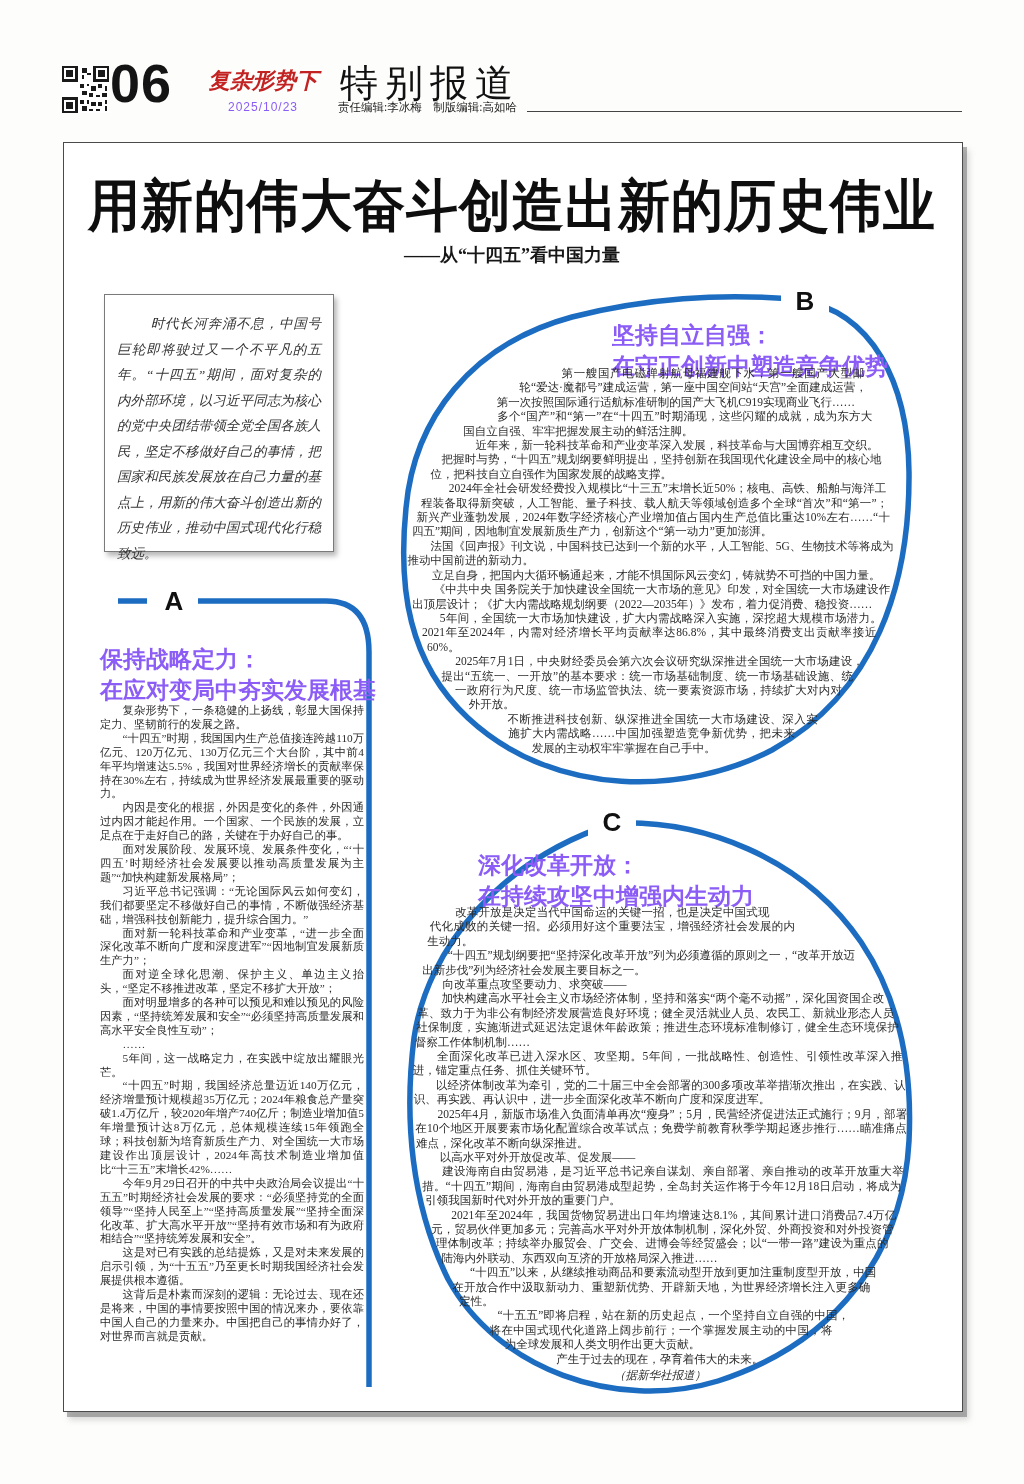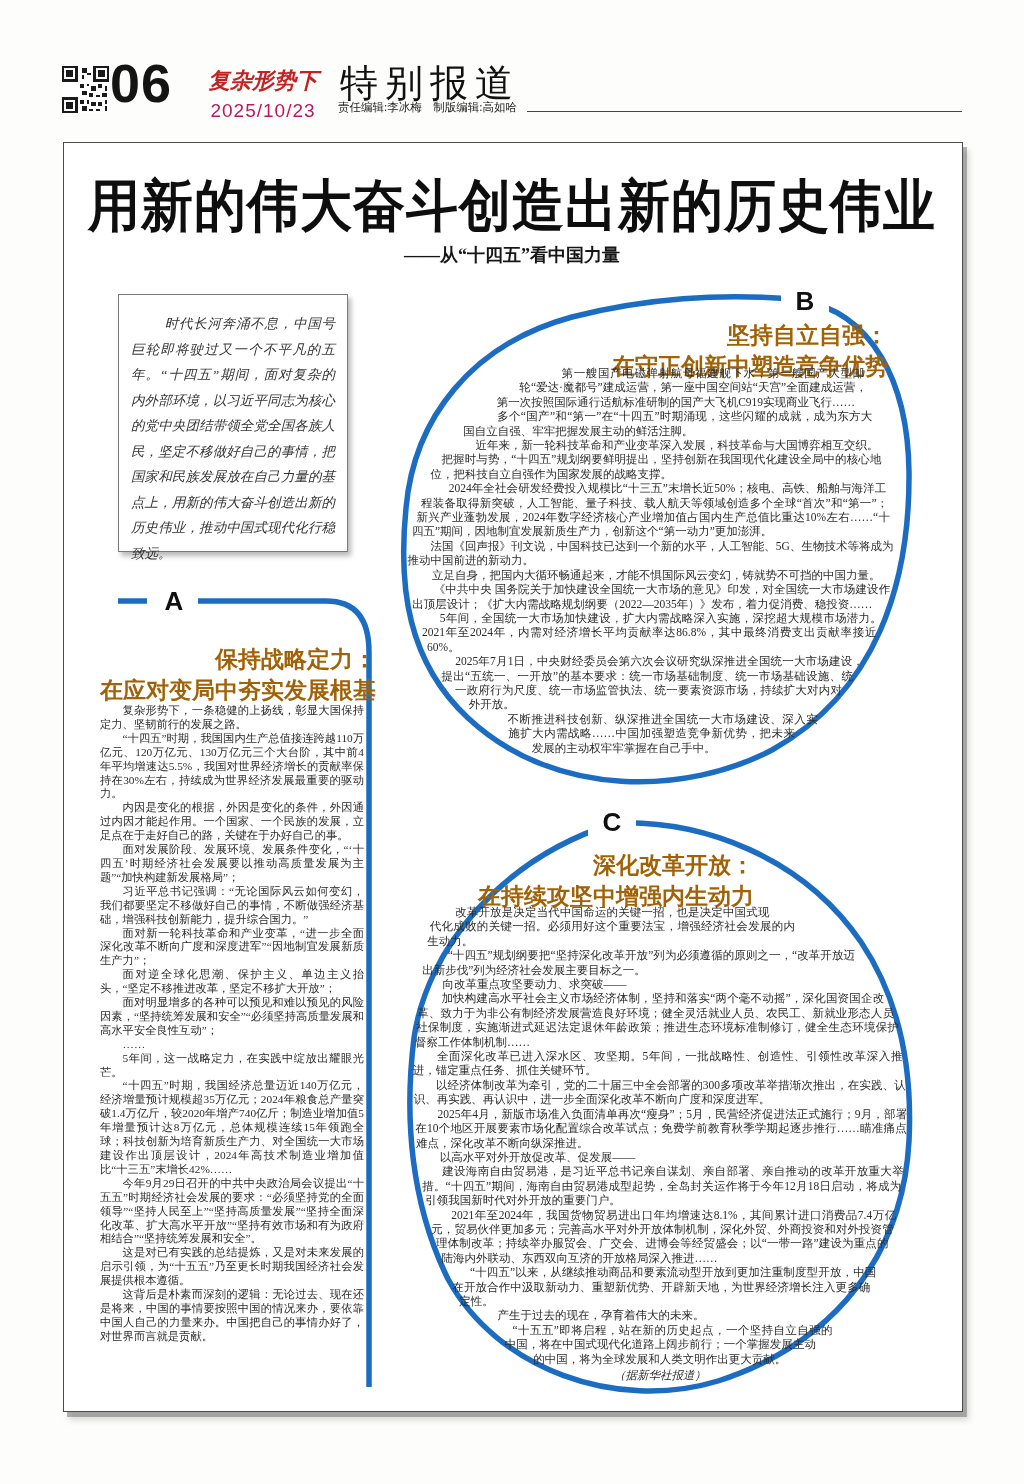--- a/index.html
+++ b/index.html
@@ -7,46 +7,46 @@
     position:relative;width:1024px;height:1484px;overflow:hidden;
     background:#fdfdfc;font-family:"Liberation Serif","DejaVu Serif",serif;color:#222;
   }
   
   .qr{position:absolute;left:62px;top:66px;width:47px;height:47px;}
   .pagenum{position:absolute;left:110px;top:52px;font-family:"Liberation Sans","DejaVu Sans",sans-serif;
     font-size:54px;font-weight:800;color:#141414;letter-spacing:1px;}
   .masthead{position:absolute;left:203px;top:68px;width:120px;text-align:center;
     color:#c32222;font-size:22px;font-weight:bold;font-style:italic;line-height:26px;}
   .dateline{position:absolute;left:203px;top:100px;width:120px;text-align:center;
-    font-size:19px;color:#be185d;letter-spacing:1px;font-family:"Liberation Sans",sans-serif;}
+    font-size:12px;color:#8b5cf6;letter-spacing:1px;font-family:"Liberation Sans",sans-serif;}
   .section-name{position:absolute;left:340px;top:58px;font-size:38px;font-weight:normal;
     letter-spacing:7px;color:#111;}
   .editors-row{position:absolute;left:338px;top:100px;width:624px;display:flex;align-items:flex-end;}
   .editors{font-size:11.5px;color:#222;white-space:nowrap;}
   .header-rule{flex:1;border-bottom:1px solid #444;margin:0 0 3px 10px;}
   
   .frame{position:absolute;left:63px;top:142px;width:898px;height:1268px;background:#fff;
     border:1px solid #4a4a4a;box-shadow:4px 5px 0 rgba(110,110,110,.5),6px 8px 6px rgba(150,150,150,.35);}
   
   .headline{position:absolute;left:64px;top:172px;width:896px;text-align:center;
     font-size:52px;font-weight:bold;color:#0e0e0e;letter-spacing:1px;transform:scaleY(1.08);}
   .subhead{position:absolute;left:64px;top:243px;width:896px;text-align:center;
     font-size:18px;font-weight:bold;color:#161616;}
   
   .intro-box{position:absolute;left:104px;top:294px;width:230px;height:258px;background:#fff;
-    border:1px solid #7a7a7a;box-shadow:3px 4px 5px rgba(0,0,0,.28);padding:16px 12px;box-sizing:border-box;margin-left:14px;}
+    border:1px solid #7a7a7a;box-shadow:3px 4px 5px rgba(0,0,0,.28);padding:16px 12px;box-sizing:border-box;}
   .intro-text{font-size:13.5px;line-height:25.5px;font-style:italic;color:#333;
     text-align:justify;text-indent:2.5em;}
   
   .deco{position:absolute;left:0;top:0;width:1024px;height:1484px;pointer-events:none;z-index:1;}
   .sec-label{position:absolute;z-index:3;background:#fff;width:48px;height:36px;text-align:center;
     line-height:36px;font-family:"Liberation Sans","DejaVu Sans",sans-serif;font-weight:800;
     font-size:26px;color:#101010;}
   
-  .sec-title{position:absolute;z-index:2;font-weight:bold;color:#a16207;font-size:23px;line-height:31px;text-align:right;}
+  .sec-title{position:absolute;z-index:2;font-weight:bold;color:#8b5cf6;font-size:23px;line-height:31px;}
   
   .col-a{position:absolute;left:100px;top:704px;width:264px;z-index:2;}
   .para{margin:0;font-size:11.3px;line-height:13.9px;text-align:justify;text-indent:2em;color:#2b2b2b;}
   .flow-wrap{position:absolute;z-index:2;box-sizing:border-box;}
   .flow-wrap .para{font-size:11.5px;line-height:14.4px;}
   .flow-l,.flow-r{shape-margin:4px;}
   .flow-l{float:left;width:252px;}
   .flow-r{float:right;width:252px;}
   .b-flow .flow-l,.b-flow .flow-r{height:400px;}
   .c-flow .flow-l,.c-flow .flow-r{height:480px;}
@@ -156,17 +156,17 @@
       <p class="para">“十四五”规划纲要把“坚持深化改革开放”列为必须遵循的原则之一，“改革开放迈出新步伐”列为经济社会发展主要目标之一。</p>
       <p class="para">向改革重点攻坚要动力、求突破——</p>
       <p class="para">加快构建高水平社会主义市场经济体制，坚持和落实“两个毫不动摇”，深化国资国企改革、致力于为非公有制经济发展营造良好环境；健全灵活就业人员、农民工、新就业形态人员社保制度，实施渐进式延迟法定退休年龄政策；推进生态环境标准制修订，健全生态环境保护督察工作体制机制……</p>
       <p class="para">全面深化改革已进入深水区、攻坚期。5年间，一批战略性、创造性、引领性改革深入推进，锚定重点任务、抓住关键环节。</p>
       <p class="para">以经济体制改革为牵引，党的二十届三中全会部署的300多项改革举措渐次推出，在实践、认识、再实践、再认识中，进一步全面深化改革不断向广度和深度进军。</p>
       <p class="para">2025年4月，新版市场准入负面清单再次“瘦身”；5月，民营经济促进法正式施行；9月，部署在10个地区开展要素市场化配置综合改革试点；免费学前教育秋季学期起逐步推行……瞄准痛点难点，深化改革不断向纵深推进。</p>
       <p class="para">以高水平对外开放促改革、促发展——</p>
       <p class="para">建设海南自由贸易港，是习近平总书记亲自谋划、亲自部署、亲自推动的改革开放重大举措。“十四五”期间，海南自由贸易港成型起势，全岛封关运作将于今年12月18日启动，将成为引领我国新时代对外开放的重要门户。</p>
       <p class="para">2021年至2024年，我国货物贸易进出口年均增速达8.1%，其间累计进口消费品7.4万亿元，贸易伙伴更加多元；完善高水平对外开放体制机制，深化外贸、外商投资和对外投资管理体制改革；持续举办服贸会、广交会、进博会等经贸盛会；以“一带一路”建设为重点的陆海内外联动、东西双向互济的开放格局深入推进……</p>
       <p class="para">“十四五”以来，从继续推动商品和要素流动型开放到更加注重制度型开放，中国在开放合作中汲取新动力、重塑新优势、开辟新天地，为世界经济增长注入更多确定性。</p>
+      <p class="para">“十五五”即将启程，站在新的历史起点，一个坚持自立自强的中国，将在中国式现代化道路上阔步前行；一个掌握发展主动的中国，将为全球发展和人类文明作出更大贡献。</p>
       <p class="para">产生于过去的现在，孕育着伟大的未来。</p>
-      <p class="para">“十五五”即将启程，站在新的历史起点，一个坚持自立自强的中国，将在中国式现代化道路上阔步前行；一个掌握发展主动的中国，将为全球发展和人类文明作出更大贡献。</p>
     </div>
   <p class="byline">（据新华社报道）</p>
 </div>
 
 </body></html>

